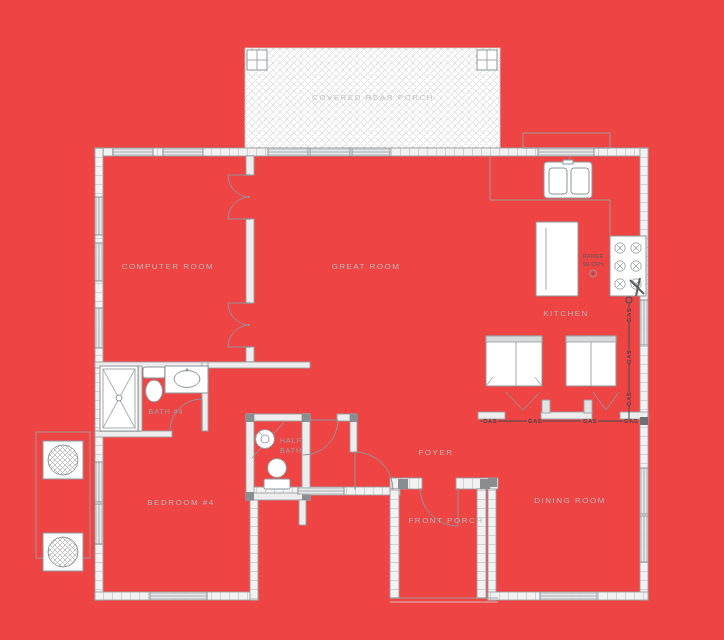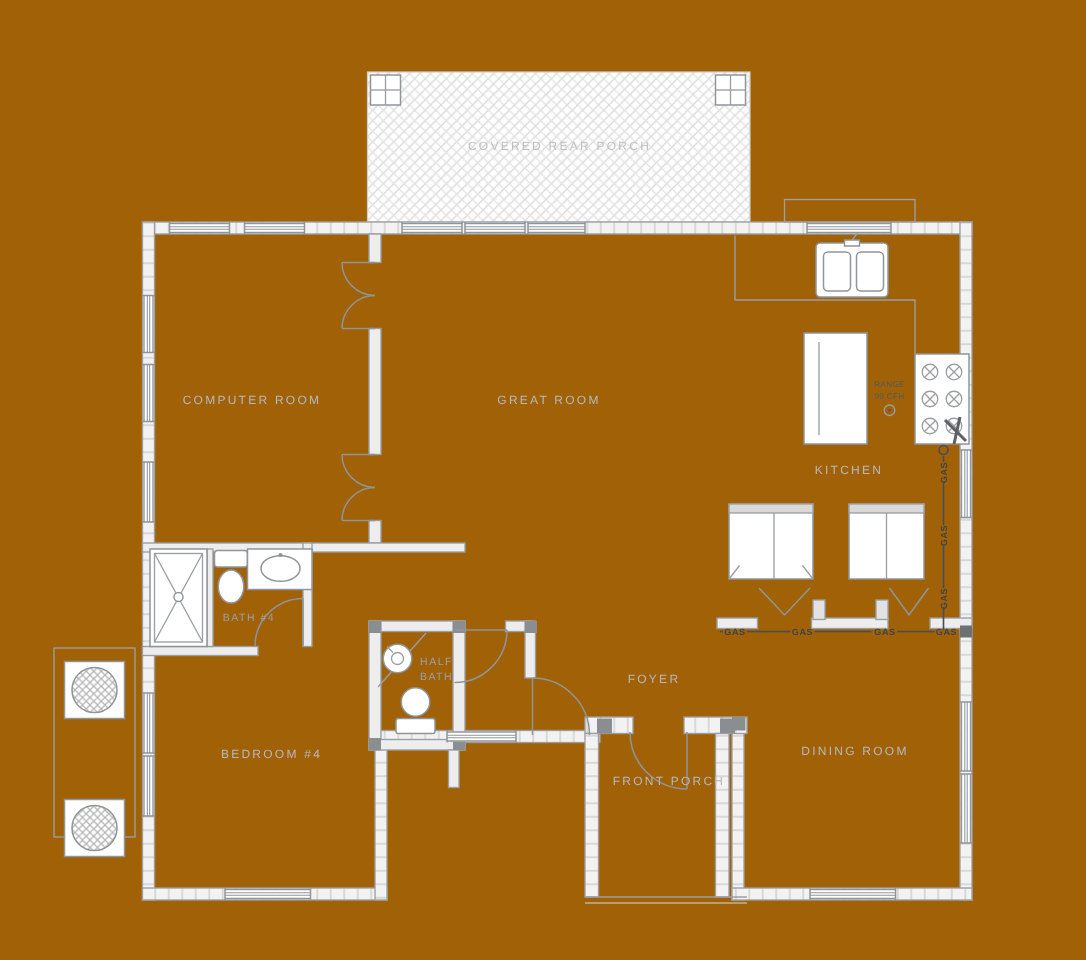--- a/index.html
+++ b/index.html
@@ -1,16 +1,16 @@
 <!DOCTYPE html>
 <html><head>
 <meta charset="utf-8">
 <style>
   html,body{margin:0;padding:0;background:#ffffff;}
-  .stage{width:724px;height:640px;position:relative;background:#a16207;overflow:hidden;}
+  .stage{width:724px;height:640px;position:relative;background:#ef4444;overflow:hidden;}
   svg{display:block;}
   text{font-family:"Liberation Sans","DejaVu Sans",sans-serif;}
   .room-label{fill:#b5b9bc;font-size:8px;letter-spacing:1.5px;}
   .porch-label{fill:#c0bfbd;font-size:8px;letter-spacing:1.5px;}
   .small-label{fill:#9aa0a4;font-size:7px;letter-spacing:1px;}
   .gas-label{fill:#3f4448;font-size:6px;font-weight:bold;letter-spacing:.4px;}
   .range-label{fill:#55595c;font-size:5.5px;letter-spacing:.2px;}
   .wall{stroke:#9b9fa3;stroke-width:.9;}
   .thin{stroke:#9b9fa3;stroke-width:.9;fill:none;}
   .fixture{stroke:#8f959a;stroke-width:1;fill:#ffffff;}

